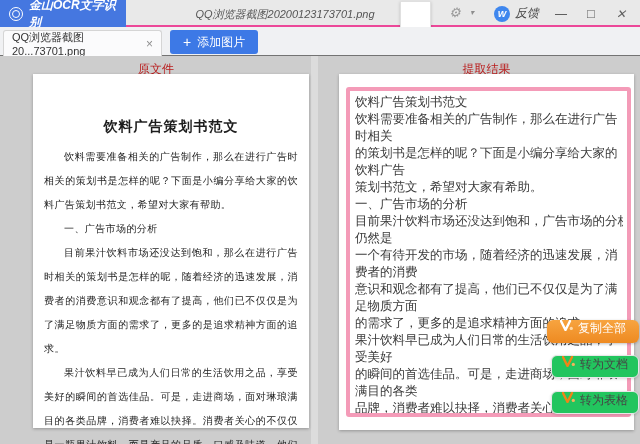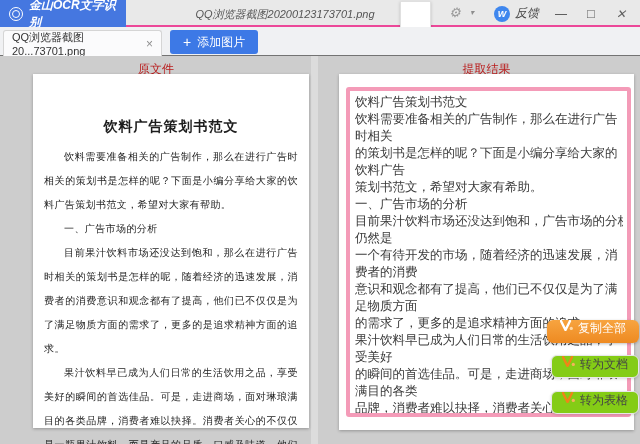--- a/index.html
+++ b/index.html
@@ -130,21 +130,21 @@
     position:absolute; height:23px; display:flex; align-items:flex-start;
     justify-content:center; gap:5px; font-size:12px; border-radius:6px;
     cursor:pointer; z-index:5;
   }
   .copy-btn {
     left:547px; top:264px; width:92px;
     background:linear-gradient(180deg,#f7a440,#ee8a21); color:#fff;
     box-shadow:0 1px 3px rgba(0,0,0,.25);
   }
   .white-btn {
-    left:551px; width:88px; background:#84cc16; border:1px solid #e7e7e7;
+    left:551px; width:88px; background:#22c55e; border:1px solid #e7e7e7;
     color:#454545; box-shadow:0 1px 3px rgba(0,0,0,.16);
   }
   .to-doc-btn   { top:299px; }
   .to-table-btn { top:335px; }
   .v-icon { display:inline-flex; }
   .v-icon svg { display:block; }
 </style>
 </head>
 <body>
 

